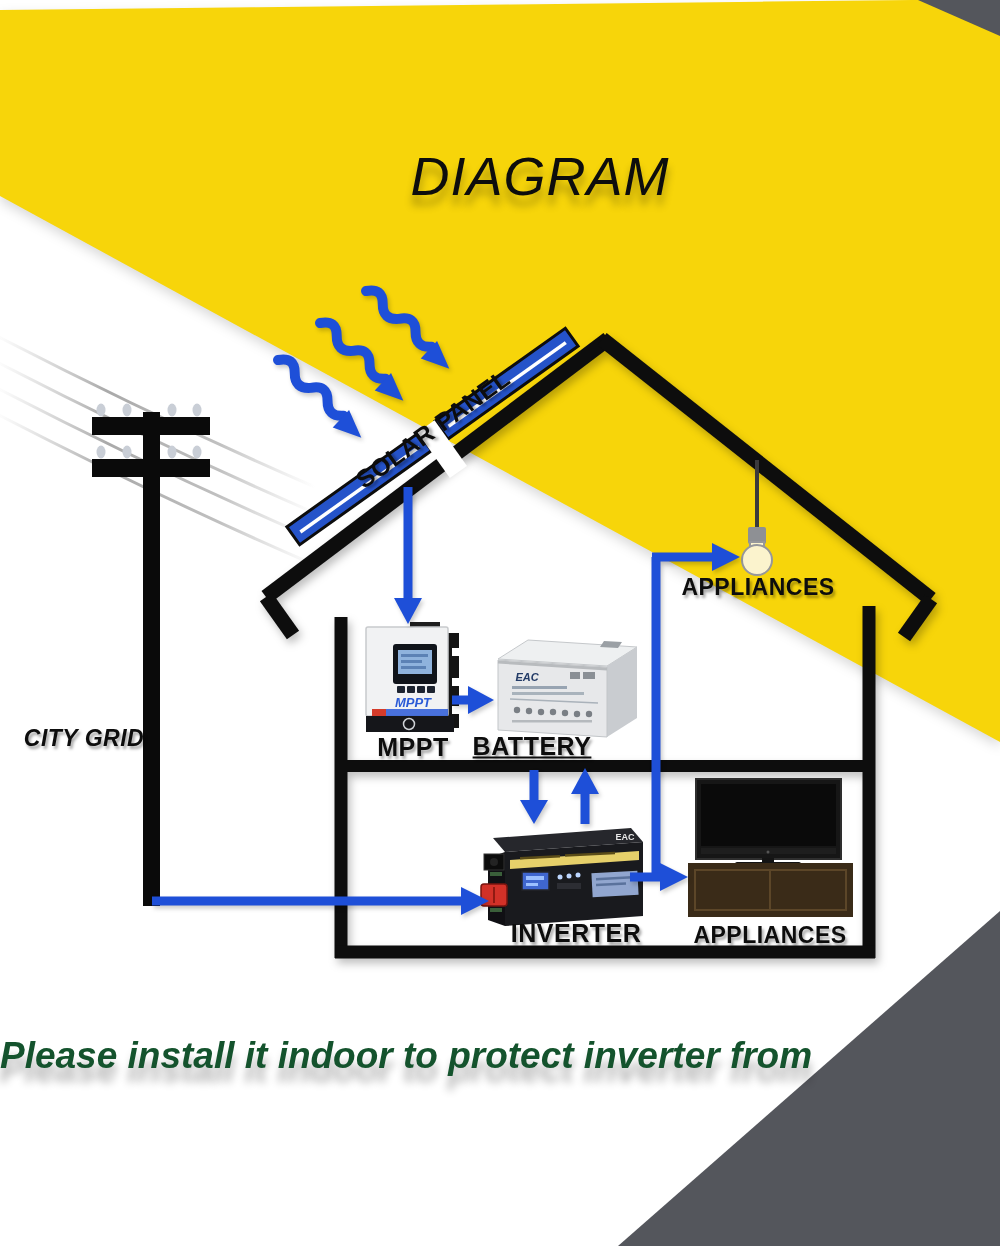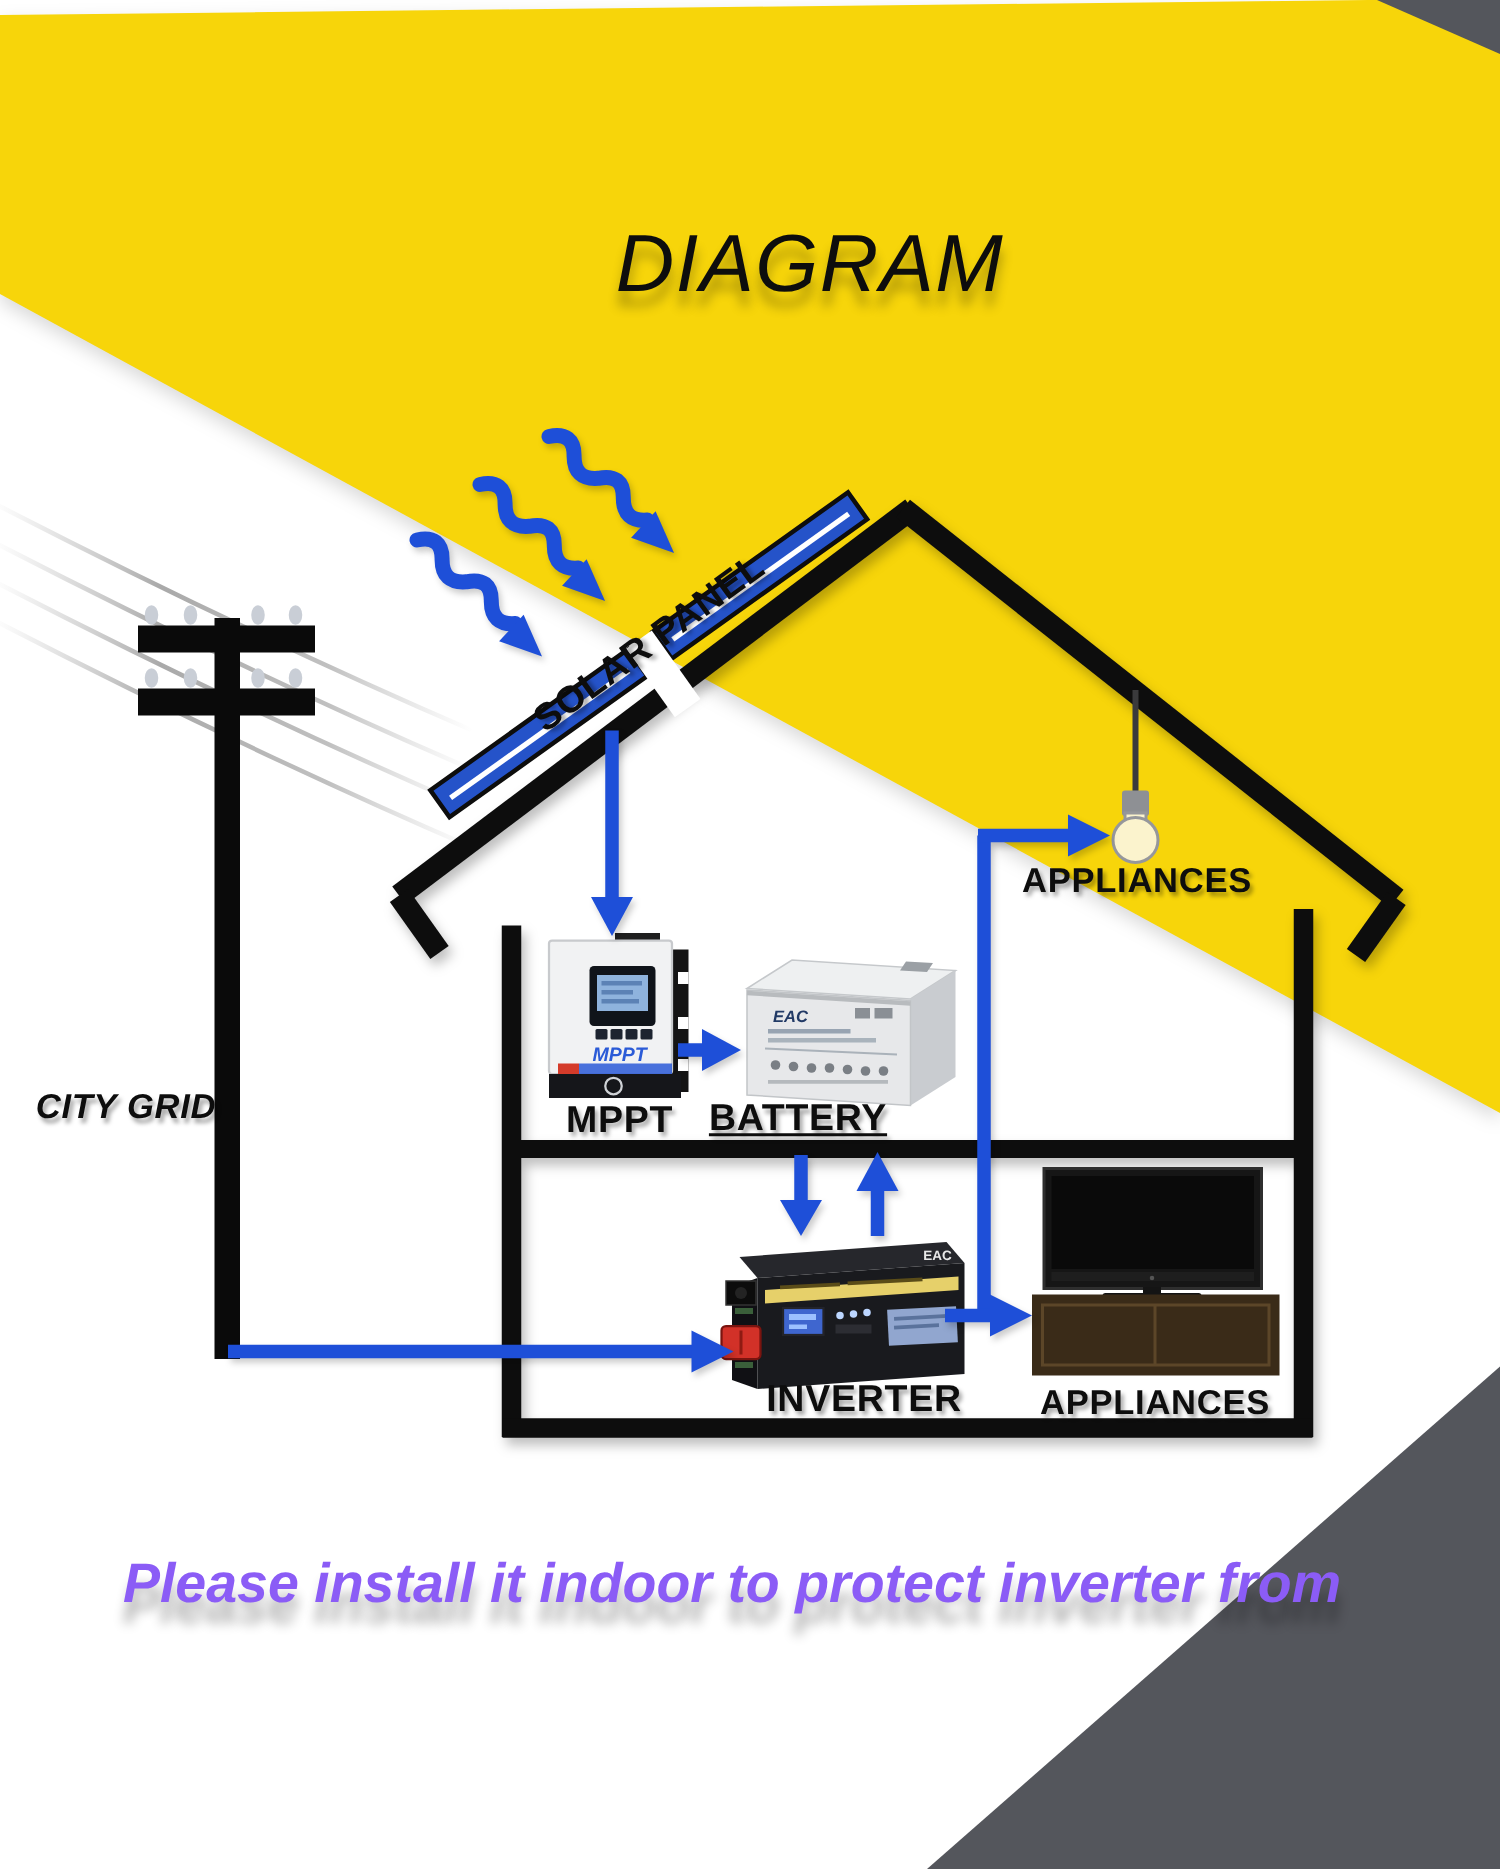--- a/index.html
+++ b/index.html
@@ -15,22 +15,22 @@
     letter-spacing:0.5px;
   }
   .lbl-title{
     font-size:54px;font-style:italic;font-weight:400;letter-spacing:1px;
     text-shadow:0 10px 8px rgba(0,0,0,0.30);
   }
   .lbl-solar{transform:translate(-50%,-50%) rotate(-36deg);font-size:25px;}
   .lbl-med{font-size:25px;}
   .lbl-sm{font-size:23px;}
   .note{
-    position:absolute;left:0;top:1028px;width:976px;text-align:center;
-    font-size:37px;font-style:italic;font-weight:bold;color:#8b5cf6;
+    position:absolute;left:0;top:1028px;width:976px;text-align:left;
+    font-size:37px;font-style:italic;font-weight:bold;color:#14532d;
     line-height:55px;text-shadow:0 14px 8px rgba(0,0,0,0.30);
   }
   .house-shadow{filter:drop-shadow(3px 5px 4px rgba(0,0,0,0.25));}
   .arrow-shadow{filter:drop-shadow(2px 3px 2px rgba(0,0,0,0.20));}
   .bg-shadow{filter:drop-shadow(0 5px 6px rgba(0,0,0,0.15));}
 </style>
 </head>
 <body>
 
 <div id="stage">

